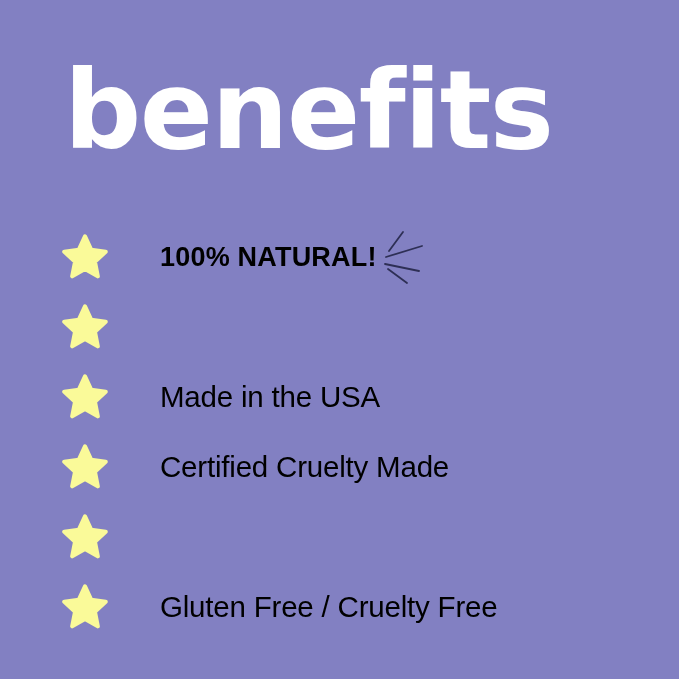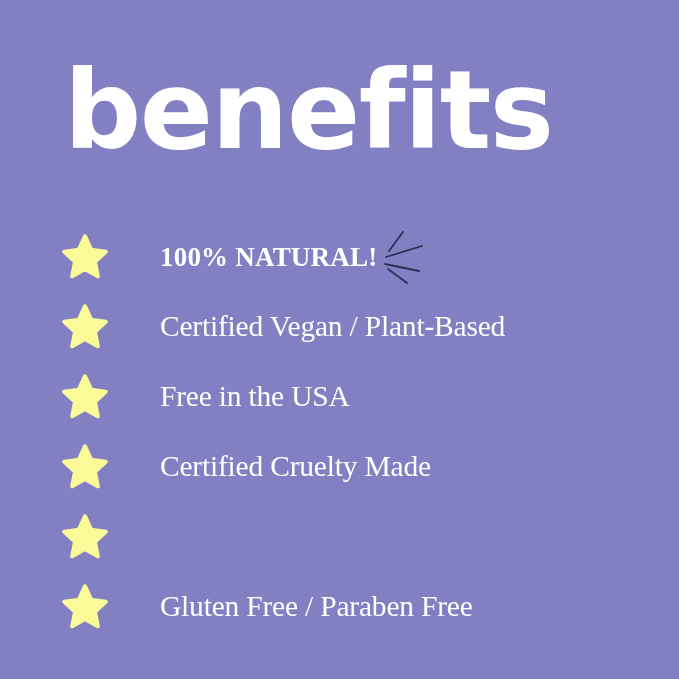--- a/index.html
+++ b/index.html
@@ -58,22 +58,22 @@
     padding-left: 62px;
     box-sizing: border-box;
   }
   .star-icon {
     display: block;
     width: 46px;
     height: 46px;
     flex: 0 0 46px;
   }
   .benefit-label {
-    color: #ffffff;
-    font-family: Liberation Serif, serif;
+    color: #000000;
+    font-family: Liberation Sans, sans-serif;
     font-size: 29.5px;
     font-weight: 400;
     line-height: 1;
     white-space: nowrap;
     letter-spacing: -0.2px;
   }
   .benefit-row.emphasis .benefit-label {
     font-weight: 700;
     font-size: 27px;
     letter-spacing: 0.2px;
@@ -113,29 +113,28 @@
             </g>
           </svg>
         </span>
       </div>
       <div class="benefit-row">
         <div class="star-cell">
           <svg class="star-icon" viewBox="0 0 100 100">
             <path d="M50 5 L63.5 34.5 L95 38.5 L71.5 60 L77.8 92 L50 76 L22.2 92 L28.5 60 L5 38.5 L36.5 34.5 Z" fill="#fafa99" stroke="#fafa99" stroke-width="9" stroke-linejoin="round"></path>
           </svg>
         </div>
-        <span class="benefit-label">Certified Vegan / Plant-Based</span>
       </div>
       <div class="benefit-row">
         <div class="star-cell">
           <svg class="star-icon" viewBox="0 0 100 100">
             <path d="M50 5 L63.5 34.5 L95 38.5 L71.5 60 L77.8 92 L50 76 L22.2 92 L28.5 60 L5 38.5 L36.5 34.5 Z" fill="#fafa99" stroke="#fafa99" stroke-width="9" stroke-linejoin="round"></path>
           </svg>
         </div>
-        <span class="benefit-label">Free in the USA</span>
+        <span class="benefit-label">Made in the USA</span>
       </div>
       <div class="benefit-row">
         <div class="star-cell">
           <svg class="star-icon" viewBox="0 0 100 100">
             <path d="M50 5 L63.5 34.5 L95 38.5 L71.5 60 L77.8 92 L50 76 L22.2 92 L28.5 60 L5 38.5 L36.5 34.5 Z" fill="#fafa99" stroke="#fafa99" stroke-width="9" stroke-linejoin="round"></path>
           </svg>
         </div>
         <span class="benefit-label">Certified Cruelty Made</span>
       </div>
       <div class="benefit-row">
@@ -144,17 +143,17 @@
             <path d="M50 5 L63.5 34.5 L95 38.5 L71.5 60 L77.8 92 L50 76 L22.2 92 L28.5 60 L5 38.5 L36.5 34.5 Z" fill="#fafa99" stroke="#fafa99" stroke-width="9" stroke-linejoin="round"></path>
           </svg>
         </div>
       </div>
       <div class="benefit-row">
         <div class="star-cell">
           <svg class="star-icon" viewBox="0 0 100 100">
             <path d="M50 5 L63.5 34.5 L95 38.5 L71.5 60 L77.8 92 L50 76 L22.2 92 L28.5 60 L5 38.5 L36.5 34.5 Z" fill="#fafa99" stroke="#fafa99" stroke-width="9" stroke-linejoin="round"></path>
           </svg>
         </div>
-        <span class="benefit-label">Gluten Free / Paraben Free</span>
+        <span class="benefit-label">Gluten Free / Cruelty Free</span>
       </div>
     </div>
 
 </div>
 
 </body></html>

